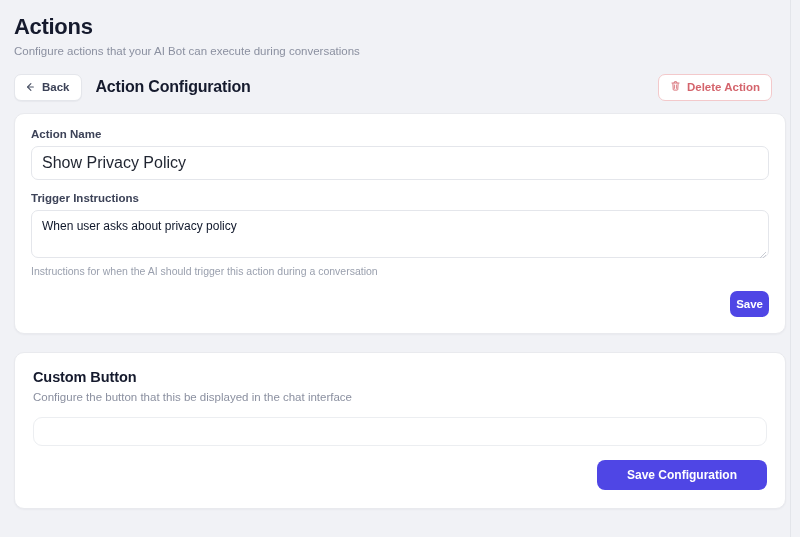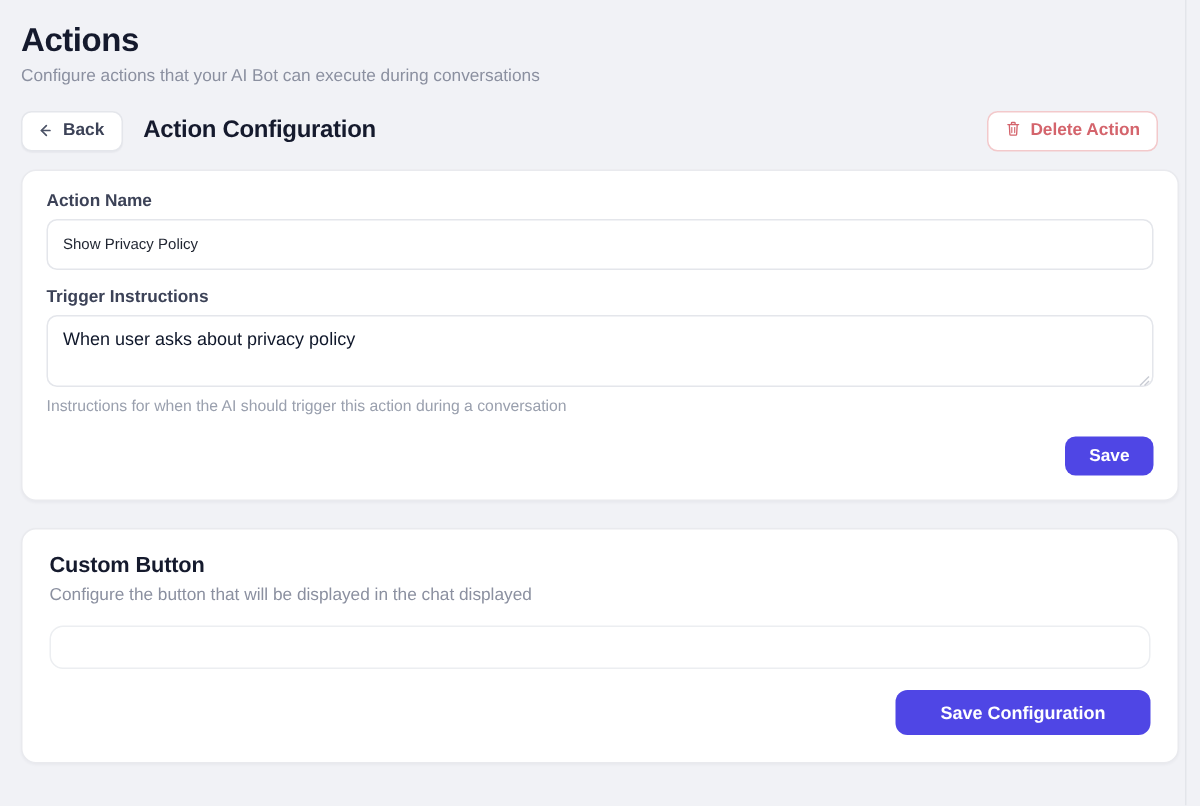--- a/index.html
+++ b/index.html
@@ -135,21 +135,21 @@
     color: #3c4257;
     margin-bottom: 6px;
   }
   .text-input {
     display: block;
     width: 100%;
     height: 16px;
     box-sizing: border-box;
     padding: 16px 10px;
     font-family: "Liberation Sans", sans-serif;
-    font-size: 10px;
+    font-size: 16px;
     color: #1f2430;
     background: #ffffff;
     border: 1px solid #e4e6eb;
     border-radius: 7px;
     outline: none;
   }
   .textarea-wrap {
     position: relative;
   }
   .text-area {
@@ -187,21 +187,21 @@
   .actions-row {
     display: flex;
     justify-content: flex-end;
     margin-top: 14px;
   }
   .primary-button {
     display: inline-flex;
     align-items: center;
     justify-content: center;
     height: 26px;
-    padding: 0 16px;
+    padding: 0 6px;
     background: #4f46e5;
     border: none;
     border-radius: 7px;
     font-family: "Liberation Sans", sans-serif;
     font-size: 11.5px;
     font-weight: bold;
     color: #ffffff;
     cursor: pointer;
     box-sizing: border-box;
   }
@@ -299,21 +299,21 @@
       <div class="helper-text">Instructions for when the AI should trigger this action during a conversation</div>
     </div>
 
     <div class="actions-row">
       <button class="primary-button">Save</button>
     </div>
   </div>
 
   <div class="card card-2">
     <h2 class="card-title">Custom Button</h2>
-    <p class="card-desc">Configure the button that will be displayed in the chat displayed</p>
+    <p class="card-desc">Configure the button that this be displayed in the chat interface</p>
 
     <div class="inner-panel">
     </div>
 
     <div class="save-config-row">
       <button class="primary-button large">Save Configuration</button>
     </div>
   </div>
 
 </div>

